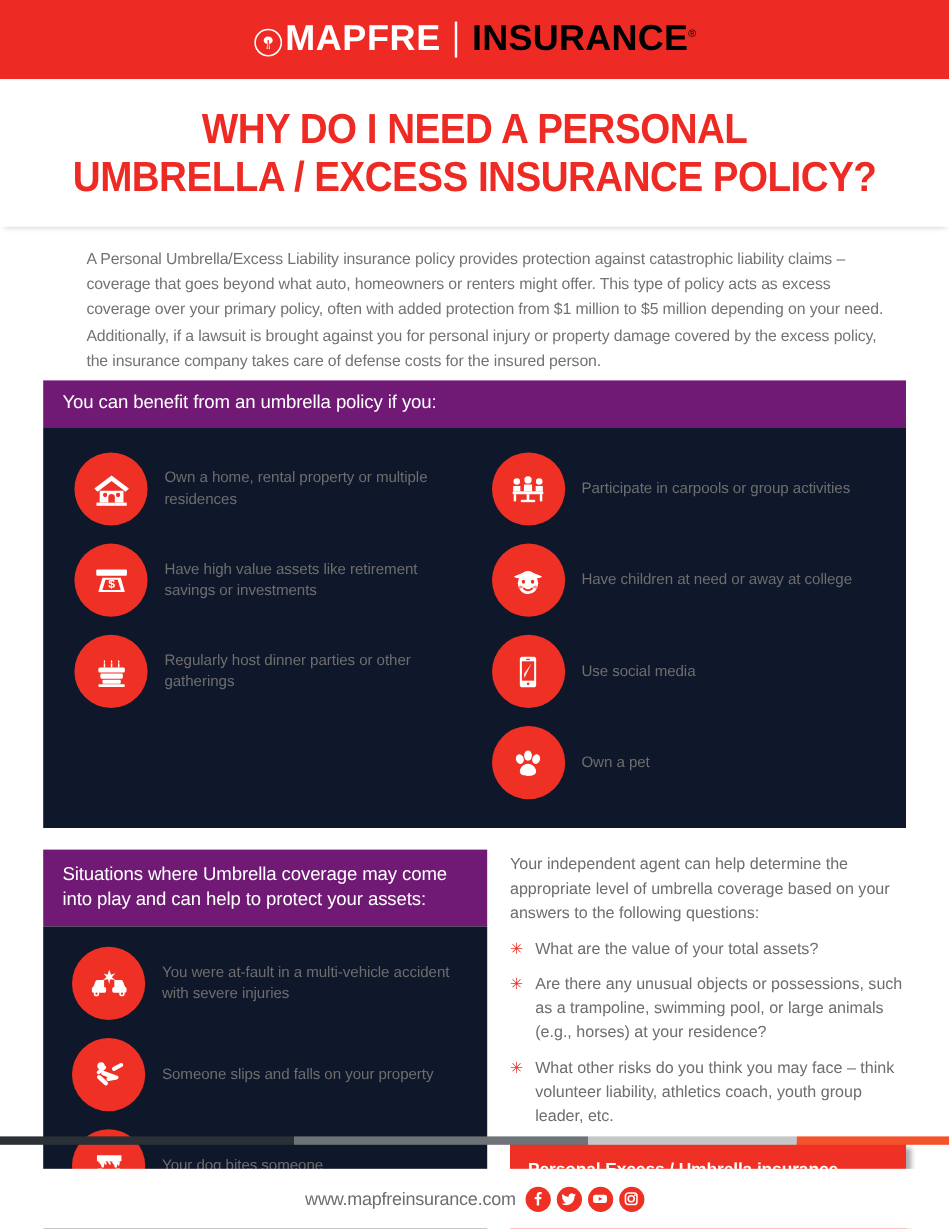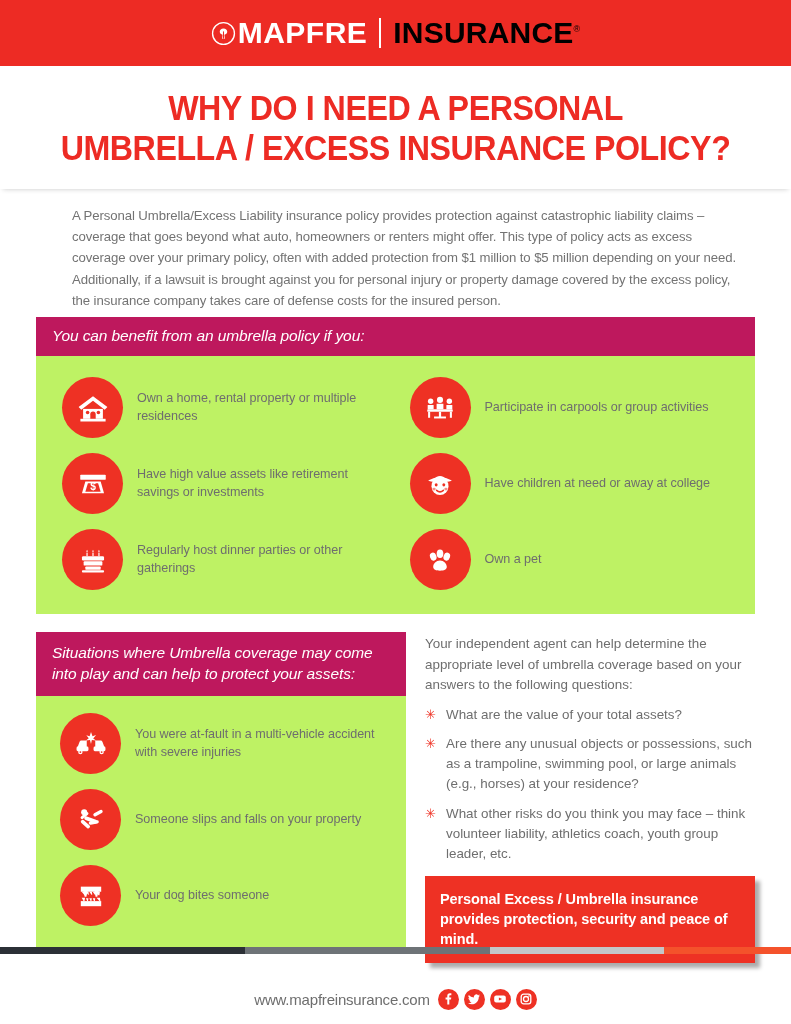--- a/index.html
+++ b/index.html
@@ -18,21 +18,21 @@
   
   .brand-bar {
     height: 66px;
     background: #ED2B24;
     display: flex;
     align-items: center;
     justify-content: center;
   }
   .logo {
     display: flex;
-    align-items: center;
+    align-items: flex-end;
     gap: 2px;
   }
   .logo-mark {
     width: 25px;
     height: 25px;
     flex: none;
   }
   .logo-word {
     color: #ffffff;
     font-size: 30px;
@@ -87,30 +87,29 @@
     font-size: 13.2px;
     line-height: 1.62;
     letter-spacing: -0.1px;
   }
 
   
   .panel {
     margin: 0 36px;
   }
   .panel-head {
-    background: #be185d;
+    background: #701a75;
     color: #ffffff;
     font-size: 15.5px;
     padding: 9px 16px;
     line-height: 1.32;
     letter-spacing: -0.1px;
-    font-style: italic;
   }
   .panel-body {
-    background: #bef264;
+    background: #0f172a;
     padding: 14px 12px 16px 12px;
   }
 
   
   .grid-two {
     display: flex;
   }
   .col {
     width: 50%;
     box-sizing: border-box;
@@ -344,20 +343,32 @@
               <ellipse cx="15.5" cy="21" rx="1.7" ry="2" fill="#EE3124"></ellipse>
               <ellipse cx="24.5" cy="21" rx="1.7" ry="2" fill="#EE3124"></ellipse>
               <ellipse cx="13" cy="26" rx="2" ry="1.5" fill="#EE3124" opacity="0.55"></ellipse>
               <ellipse cx="27" cy="26" rx="2" ry="1.5" fill="#EE3124" opacity="0.55"></ellipse>
               <path d="M16 27.5 q4 3.5 8 0" fill="none" stroke="#EE3124" stroke-width="1.8" stroke-linecap="round"></path>
             </svg>
           </span>
           <span class="item-text">Have children at need or away at college</span>
         </div>
 
+        <div class="item item-tall">
+          <span class="circ">
+            <svg viewBox="0 0 40 40" width="34" height="34">
+              <rect x="12" y="5" width="16" height="30" rx="2.6" fill="#fff"></rect>
+              <rect x="14" y="9.5" width="12" height="19" fill="#EE3124"></rect>
+              <rect x="18" y="7" width="4" height="1.2" rx="0.6" fill="#EE3124"></rect>
+              <rect x="18.8" y="30.3" width="2.6" height="2.6" rx="1.3" fill="#EE3124"></rect>
+              <path d="M23.5 11.5 L16.5 26 L16 22 Z" fill="#fff" opacity="0.9"></path>
+            </svg>
+          </span>
+          <span class="item-text">Use social media</span>
+        </div>
 
         <div class="item item-tall">
           <span class="circ">
             <svg viewBox="0 0 40 40" width="34" height="34">
               <ellipse cx="12" cy="16" rx="3.8" ry="4.8" fill="#fff" transform="rotate(-18 12 16)"></ellipse>
               <ellipse cx="20" cy="12.5" rx="3.9" ry="5" fill="#fff"></ellipse>
               <ellipse cx="28" cy="16" rx="3.8" ry="4.8" fill="#fff" transform="rotate(18 28 16)"></ellipse>
               <path d="M20 20.5 c4.5 0 8 4 8 7.5 c0 3.2 -3.2 4.6 -8 4.6 c-4.8 0 -8 -1.4 -8 -4.6 c0 -3.5 3.5 -7.5 8 -7.5 Z" fill="#fff"></path>
             </svg>
           </span>

